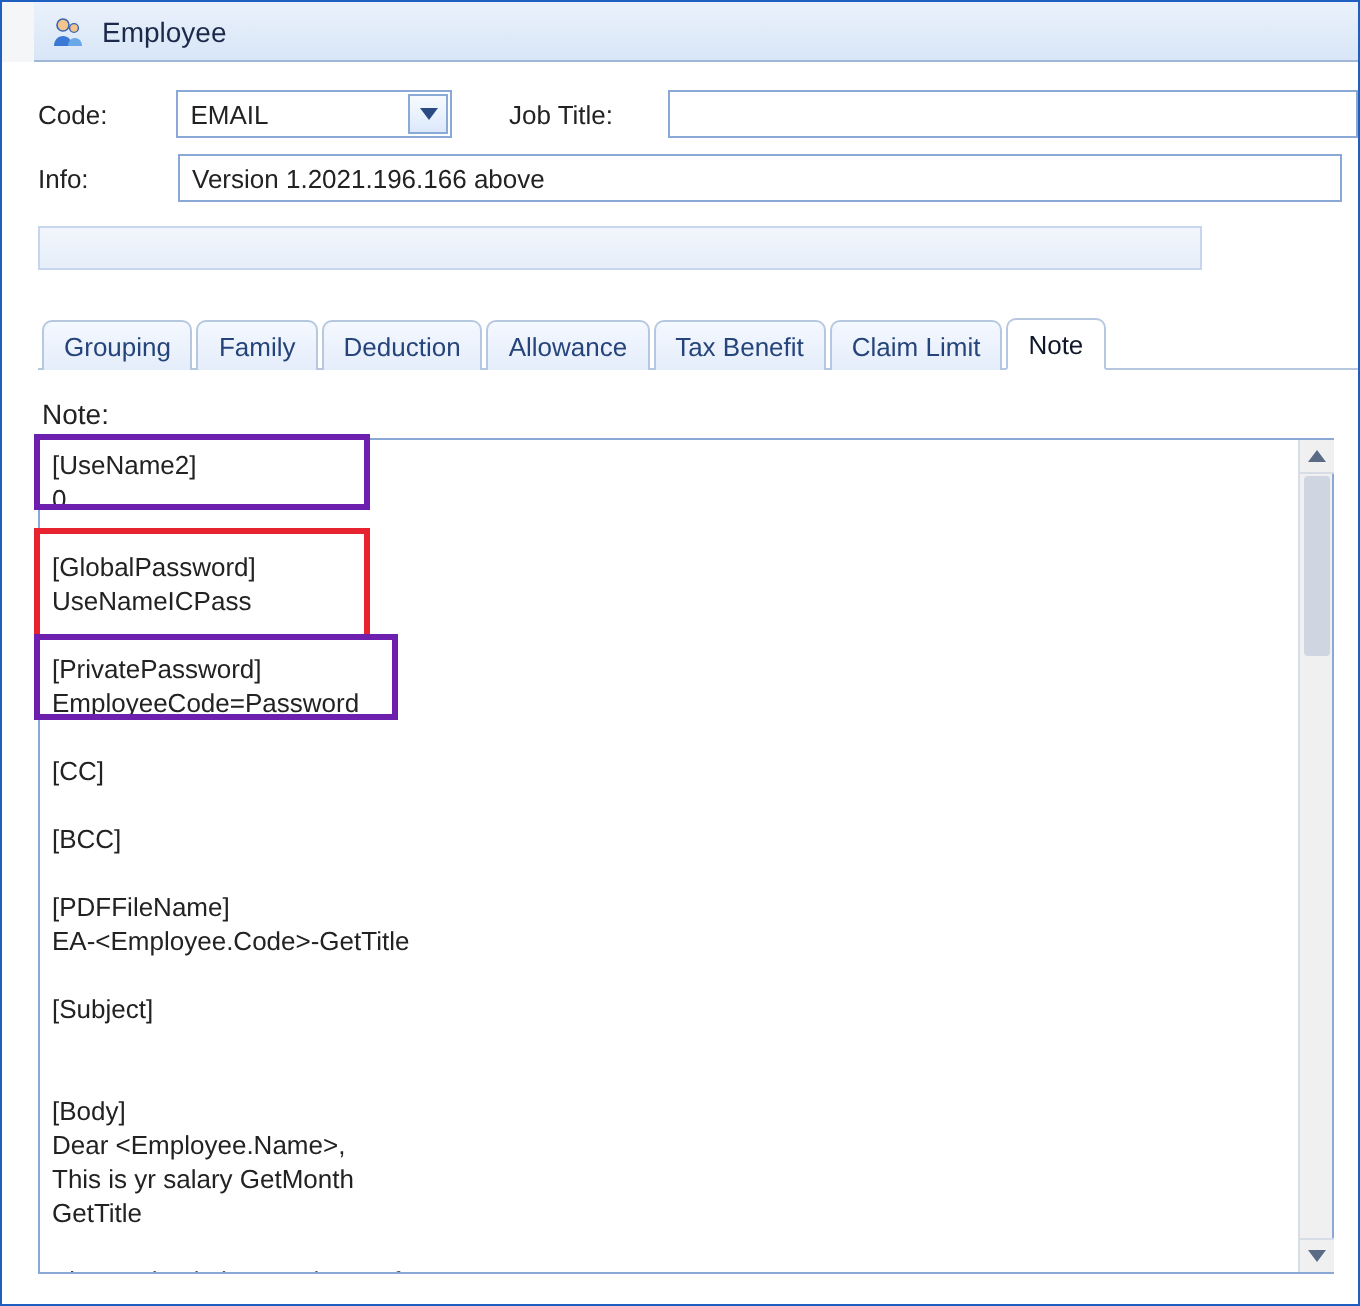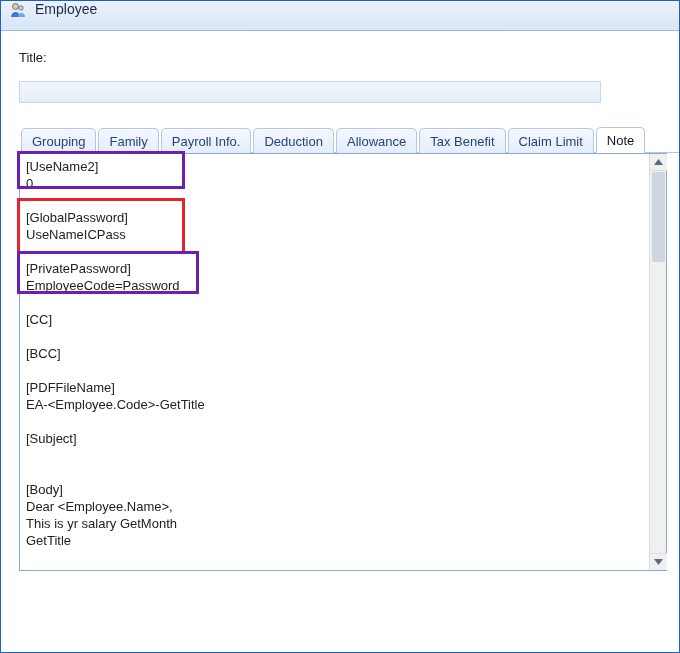--- a/index.html
+++ b/index.html
@@ -1,19 +1,19 @@
 <!DOCTYPE html>
 <html><head>
 <meta charset="utf-8">
 <style>
   * { box-sizing: border-box; }
   html, body { margin:0; padding:0; font-family:"Segoe UI",Tahoma,Arial,sans-serif; font-size:13px; color:#222; }
   body { background:#f5f6f7; width:680px; height:653px; overflow:hidden; border:1px solid #1f5fbf; }
   
-  .titlebar { height:30px; background:linear-gradient(#eaf1fb,#d8e6f7); border-bottom:1px solid #9fb8d9; display:flex; padding:0 8px; gap:8px; }
+  .titlebar { height:30px; background:linear-gradient(#eaf1fb,#d8e6f7); border-bottom:1px solid #9fb8d9; display:flex; align-items:center; padding:0 8px; gap:8px;margin-left:16px; }
   .title-icon svg { display:block; }
   .title-text { font-size:14px; color:#1b2a4a; }
   
   .client { background:#fff; height:calc(100% - 30px); padding:10px 0 0 18px; position:relative; }
   .form-row { display:flex; align-items:center; height:32px; gap:10px; }
   .form-label { width:60px; color:#222; }
   .combo { width:140px; height:24px; border:1px solid #8aa9d6; background:#fff; position:relative; display:flex; align-items:center; padding:0 6px; font-size:13px; }
   .combo .combo-btn { position:absolute; right:1px; top:1px; width:20px; height:20px; border:1px solid #8aa9d6; background:linear-gradient(#f7fbff,#dce9fb); display:flex;align-items:center;justify-content:center; }
   .textfield { height:24px; border:1px solid #8aa9d6; background:#fff; padding:0 6px; font-size:13px; display:flex; align-items:center; }
   .jobtitle-label { margin-left:18px; width:70px; }
@@ -47,38 +47,56 @@
       <path d="M2 16c0-3 2-5 4.5-5s4.5 2 4.5 5z" fill="#3a7ad6"></path>
       <circle cx="12" cy="7" r="2.2" fill="#f2c58d" stroke="#3a64b2" stroke-width="0.7"></circle>
       <path d="M9 16c0-2.5 1.5-4 3.5-4s3.5 1.5 3.5 4z" fill="#6aa9e9"></path>
     </svg>
   </span>
   <span class="title-text">Employee</span>
 </div>
 
 <div class="client">
 
+  <div class="form-row">
+    <span class="form-label">Code:</span>
+    <div class="combo">
+      <span>EMAIL</span>
+      <span class="combo-btn">
+        <svg width="9" height="6" viewBox="0 0 9 6">
+            <path d="M0 0h9L4.5 6z" fill="#2a4a83"></path>
+          </svg>
+      </span>
+    </div>
+    <span class="form-label jobtitle-label">Job Title:</span>
+    <div class="textfield" style="width:350px">
+      <span></span>
+    </div>
+  </div>
 
   <div class="form-row">
-    <span class="form-label">Title:</span>
+    <span class="form-label">Info:</span>
+    <div class="textfield name-field" style="width:582px">
+      <span>Version 1.2021.196.166   above</span>
+    </div>
   </div>
 
   <div class="statusbar"></div>
 
   <div class="tabs" id="tabs">
       <div class="tab">Grouping</div>
       <div class="tab">Family</div>
-      <div class="tab">Payroll Info.</div>
       <div class="tab">Deduction</div>
       <div class="tab">Allowance</div>
       <div class="tab">Tax Benefit</div>
       <div class="tab">Claim Limit</div>
       <div class="tab active">Note</div>
     </div>
 
+  <div class="note-label">Note:</div>
   <div class="note-wrap">
     <div class="note-inner">[UseName2]
 0
 
 [GlobalPassword]
 UseNameICPass
 
 [PrivatePassword]
 EmployeeCode=Password
 

